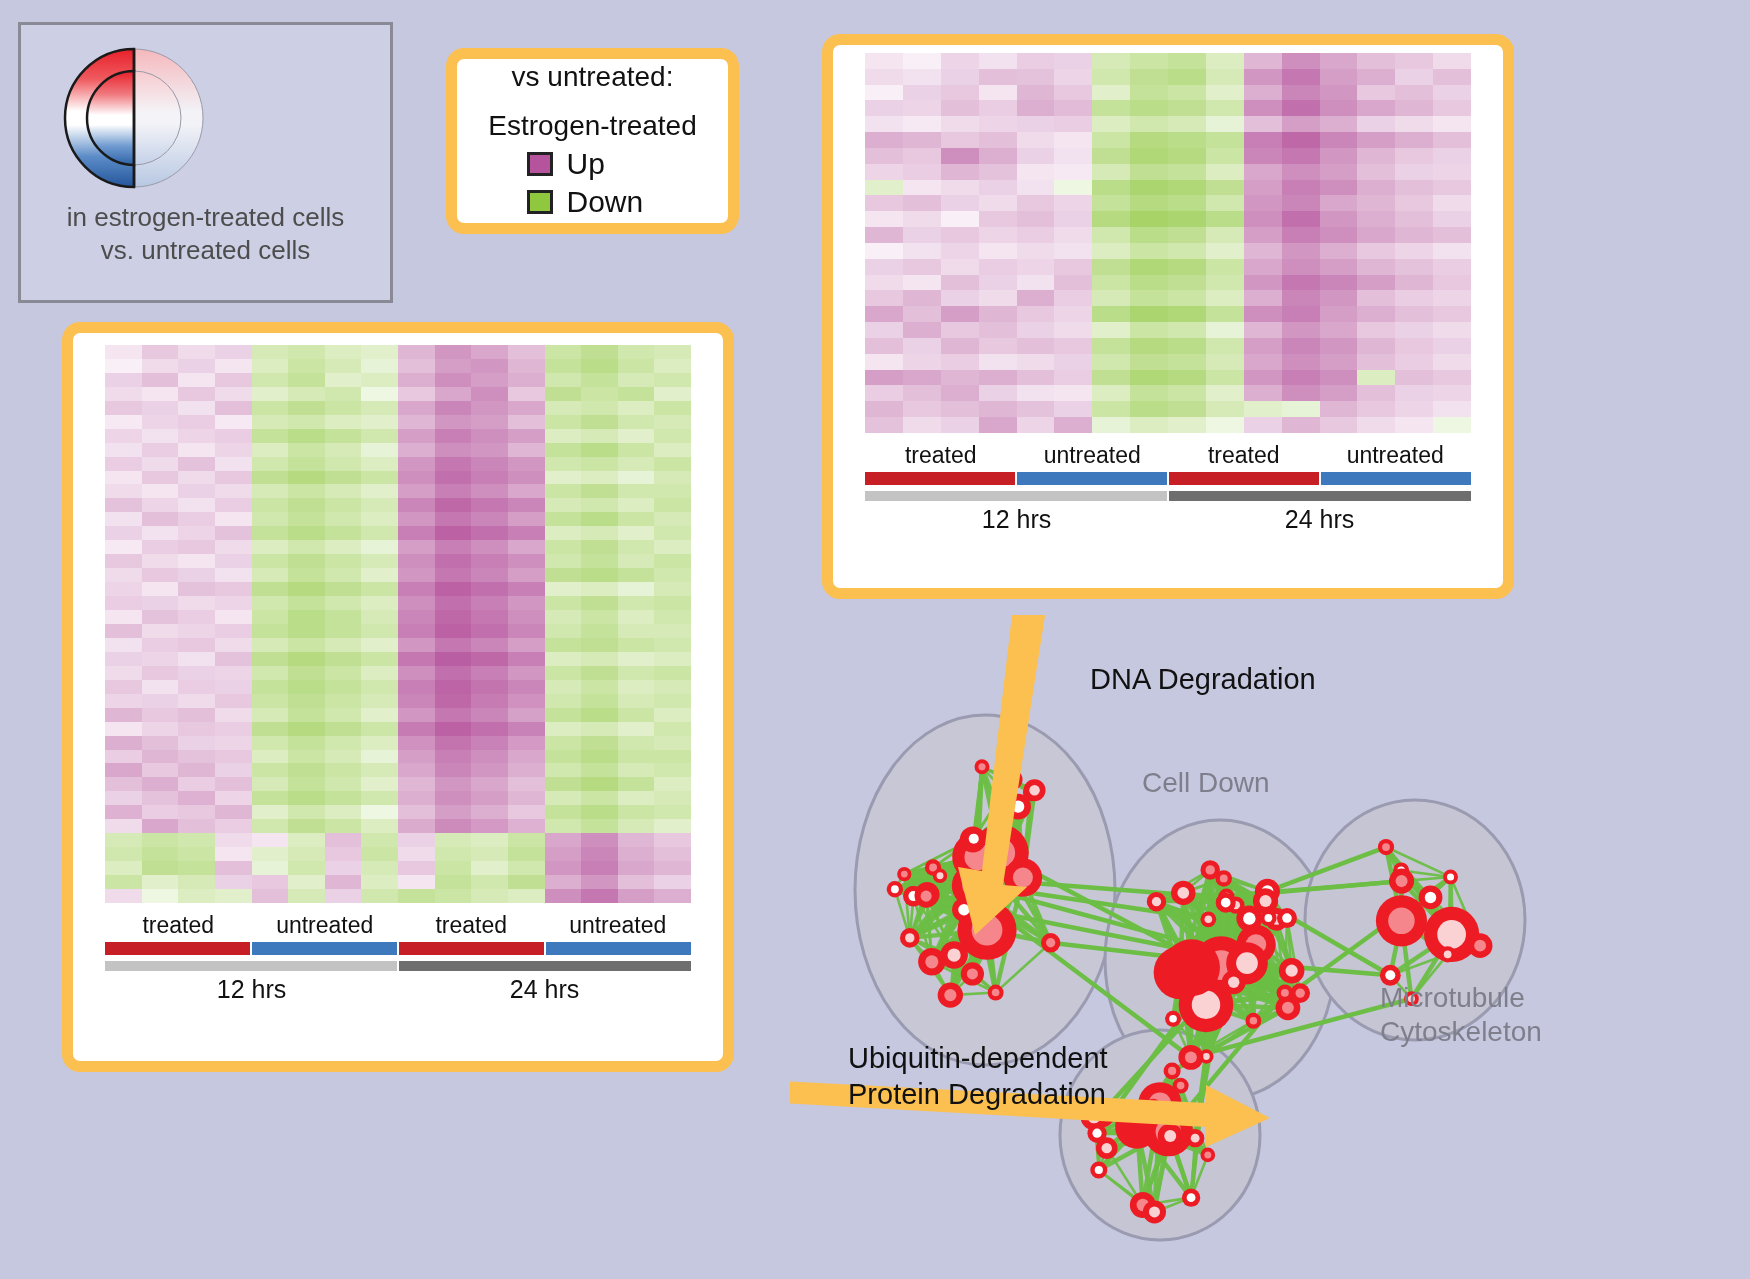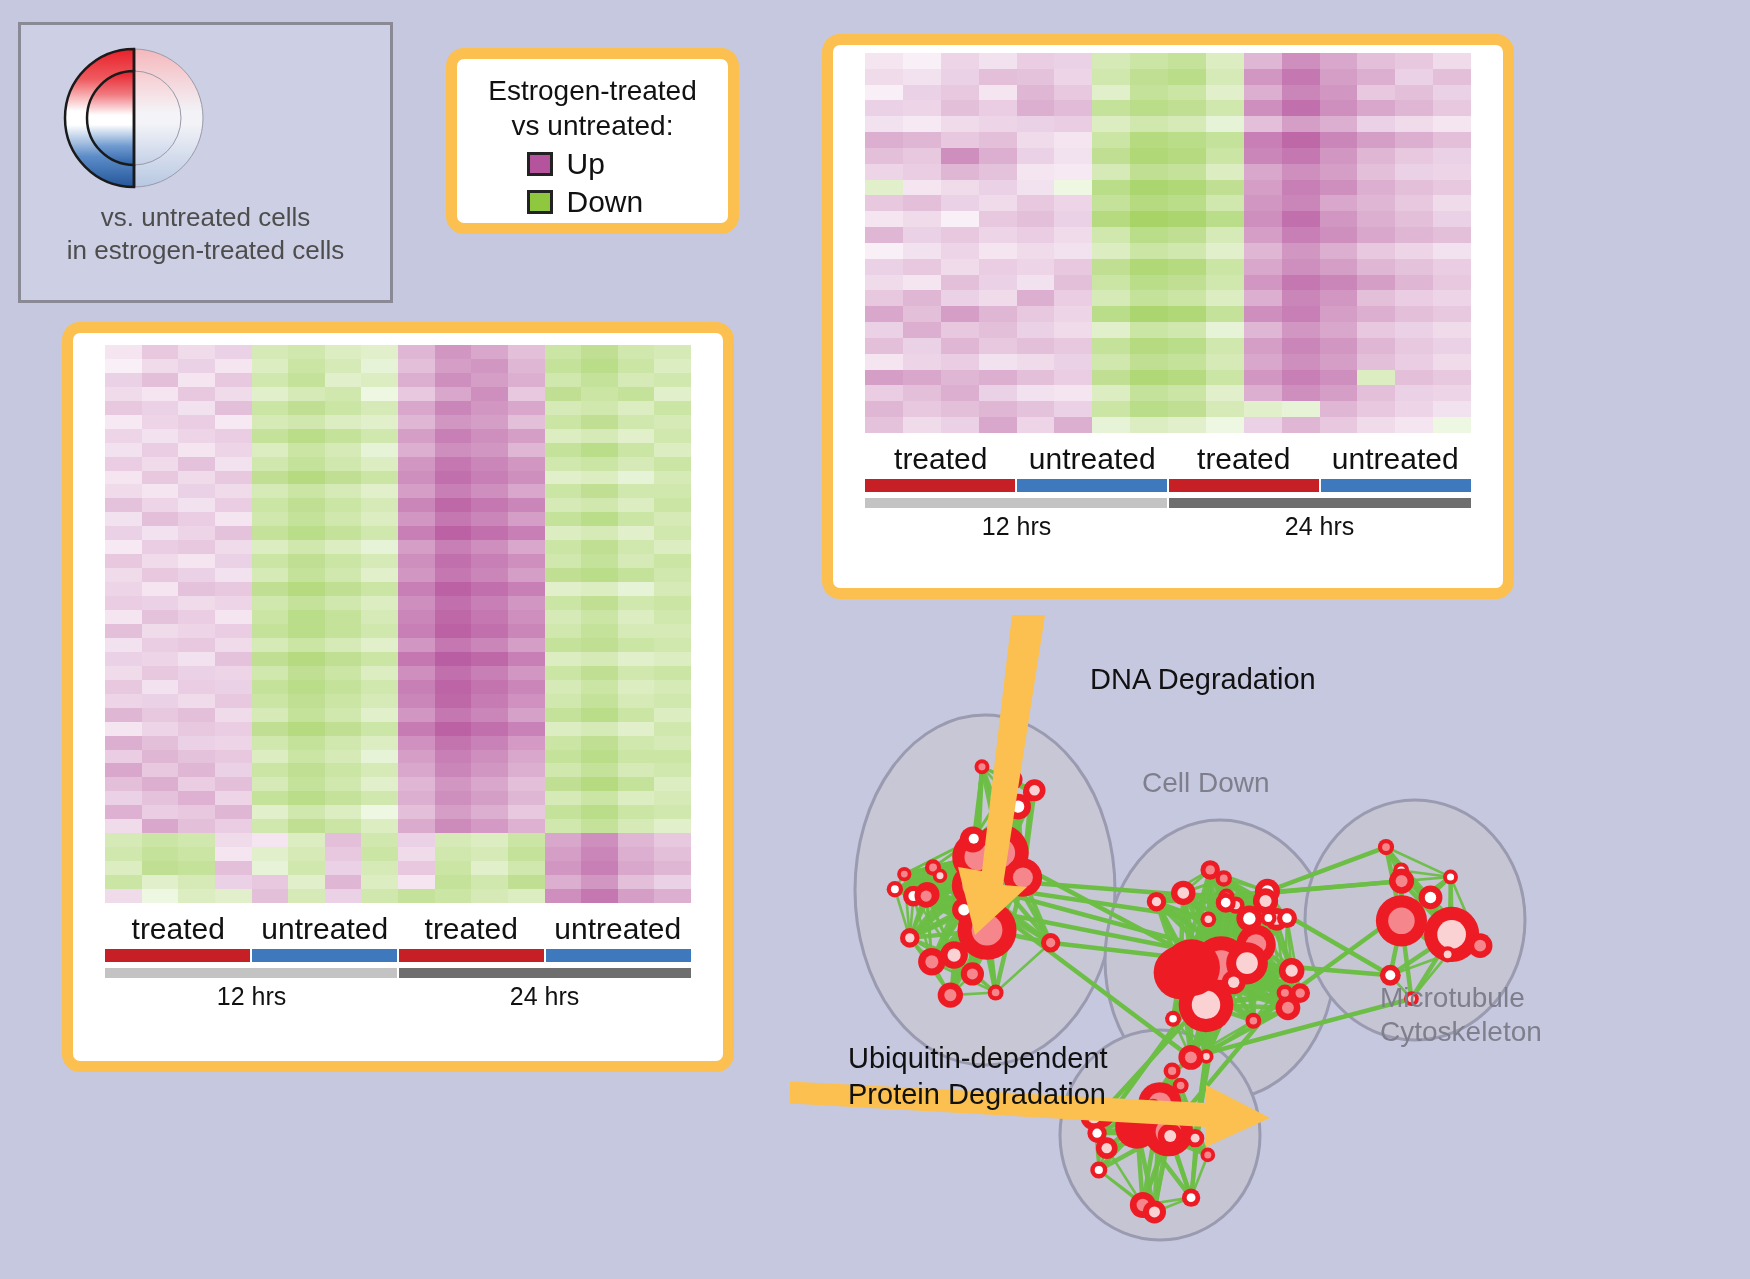--- a/index.html
+++ b/index.html
@@ -38,21 +38,21 @@
   
   #rf-panel{left:822px;top:34px;width:692px;height:565px;}
   #apc-panel{left:62px;top:322px;width:672px;height:750px;}
   .panel-title{text-align:center;font-size:30px;color:#111;font-weight:normal;margin-top:14px;}
   #apc-panel .panel-title{font-size:30px;margin-top:16px;}
 
   .hm{display:grid;}
   .hm div{width:100%;height:100%;}
 
   .axis-labels{display:flex;}
-  .axis-labels span{flex:1;text-align:center;font-size:30px;color:#111;}
+  .axis-labels span{flex:1;text-align:center;font-size:23px;color:#111;}
   .bar-row{display:flex;}
   .bar-row div{height:13px;}
   .time-row{display:flex;}
   .time-row div{height:10px;}
   .time-labels{display:flex;}
   .time-labels span{flex:1;text-align:center;font-size:25px;color:#111;}
 
   
   #network{left:790px;top:615px;width:960px;height:664px;}
   .net-label{position:absolute;white-space:pre-line;}
@@ -98,28 +98,28 @@
         </linearGradient>
       </defs>
       <circle cx="75" cy="75" r="69" fill="url(#gOuterF)" stroke="#9a9aa8" stroke-width="1"></circle>
       <path d="M75 6 A69 69 0 0 0 75 144 Z" fill="url(#gOuter)" stroke="#1a1a1a" stroke-width="2.5"></path>
       <circle cx="75" cy="75" r="47" fill="url(#gInnerF)" stroke="#9a9aa8" stroke-width="1"></circle>
       <path d="M75 28 A47 47 0 0 0 75 122 Z" fill="url(#gInner)" stroke="#1a1a1a" stroke-width="2.5"></path>
       <line x1="75" y1="6" x2="75" y2="144" stroke="#1a1a1a" stroke-width="2.5"></line>
     </svg>
   </div>
   <div id="legend-foot">
+    <div>in estrogen-treated cells</div>
     <div>vs. untreated cells</div>
-    <div>in estrogen-treated cells</div>
   </div>
 </div>
 
 <div class="abs card" id="updown-legend">
+  <div class="hdr" style="margin-top:0">vs untreated:</div>
   <div class="hdr">Estrogen-treated</div>
-  <div class="hdr" style="margin-top:0">vs untreated:</div>
   <div class="sw-row">
     <div class="sw" id="sw-up" style="background: rgb(181, 83, 156);"></div>
     <div class="sw-lbl">Up</div>
   </div>
   <div class="sw-row">
     <div class="sw" id="sw-down" style="background: rgb(143, 199, 62);"></div>
     <div class="sw-lbl">Down</div>
   </div>
 </div>
 

